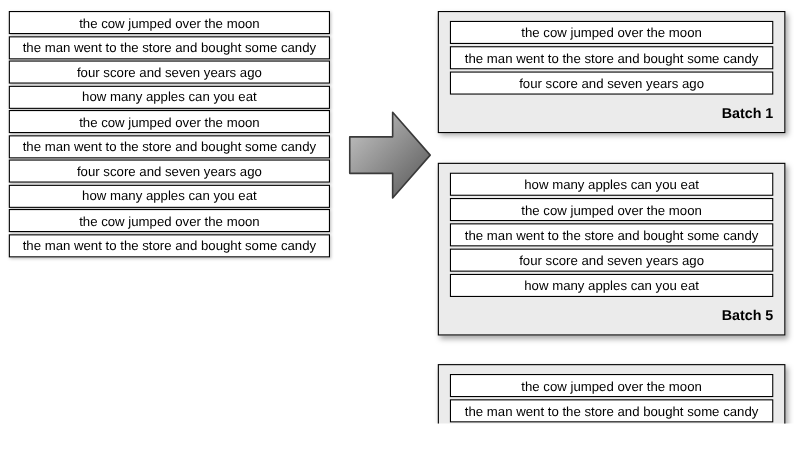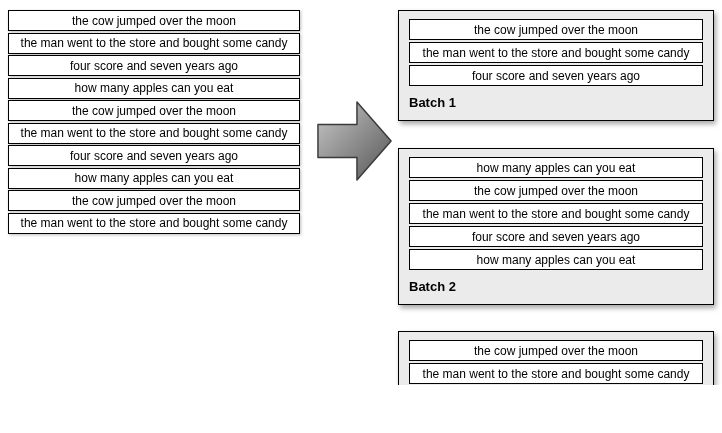--- a/index.html
+++ b/index.html
@@ -67,21 +67,21 @@
     margin-bottom: 2px;
     border: 1px solid #000;
     background: #ffffff;
     display: flex;
     align-items: center;
     justify-content: center;
     font-size: 12px;
     white-space: nowrap;
   }
   .batch-label {
-    text-align: left;
+    text-align: right;
     font-weight: bold;
     font-size: 13px;
     padding: 7px 0 10px 0;
   }
   #batch-0 { top: 10px; }
   #batch-1 { top: 148px; }
   #batch-2 { top: 331px; }
 </style>
 </head>
 <body>
@@ -123,21 +123,21 @@
   </div>
 
   <div class="batch" id="batch-1">
     <div class="batch-rows">
         <div class="row">how many apples can you eat</div>
         <div class="row">the cow jumped over the moon</div>
         <div class="row">the man went to the store and bought some candy</div>
         <div class="row">four score and seven years ago</div>
         <div class="row">how many apples can you eat</div>
       </div>
-    <div class="batch-label">Batch 2</div>
+    <div class="batch-label">Batch 5</div>
   </div>
 
   <div class="batch" id="batch-2">
     <div class="batch-rows">
         <div class="row">the cow jumped over the moon</div>
         <div class="row">the man went to the store and bought some candy</div>
       </div>
   </div>
 
 </div>

